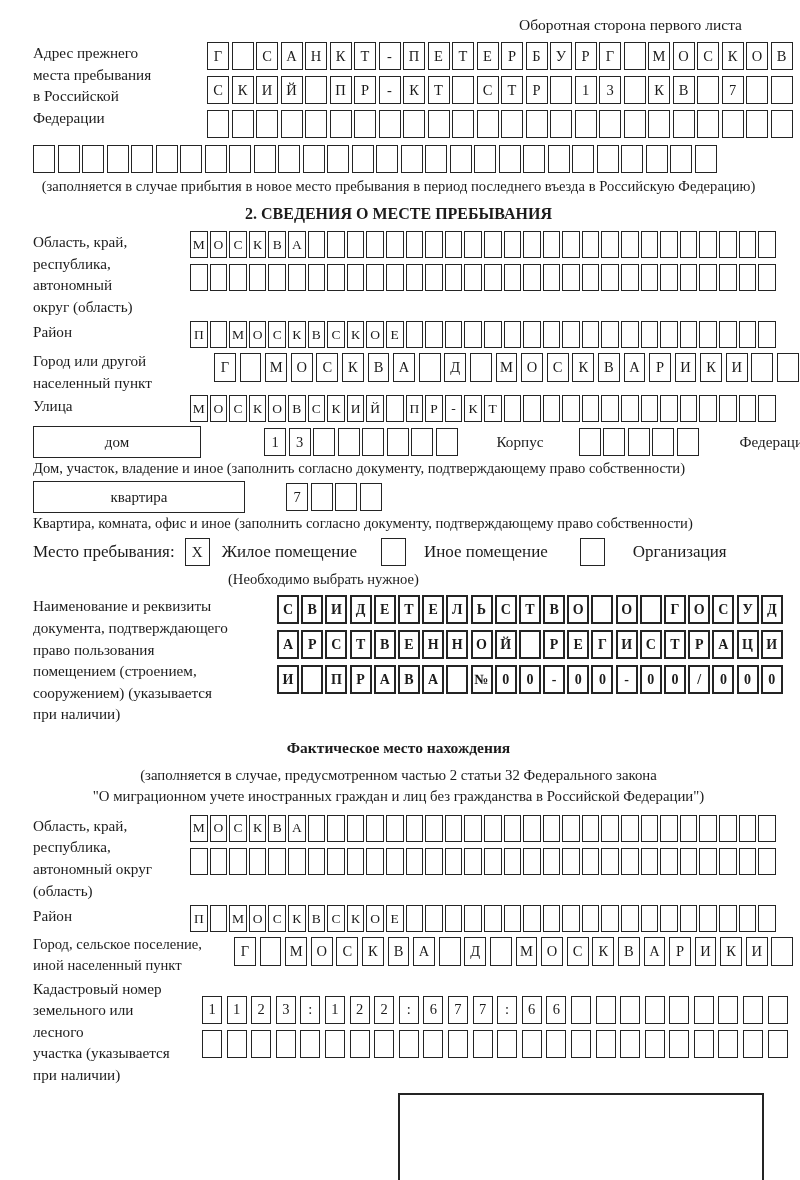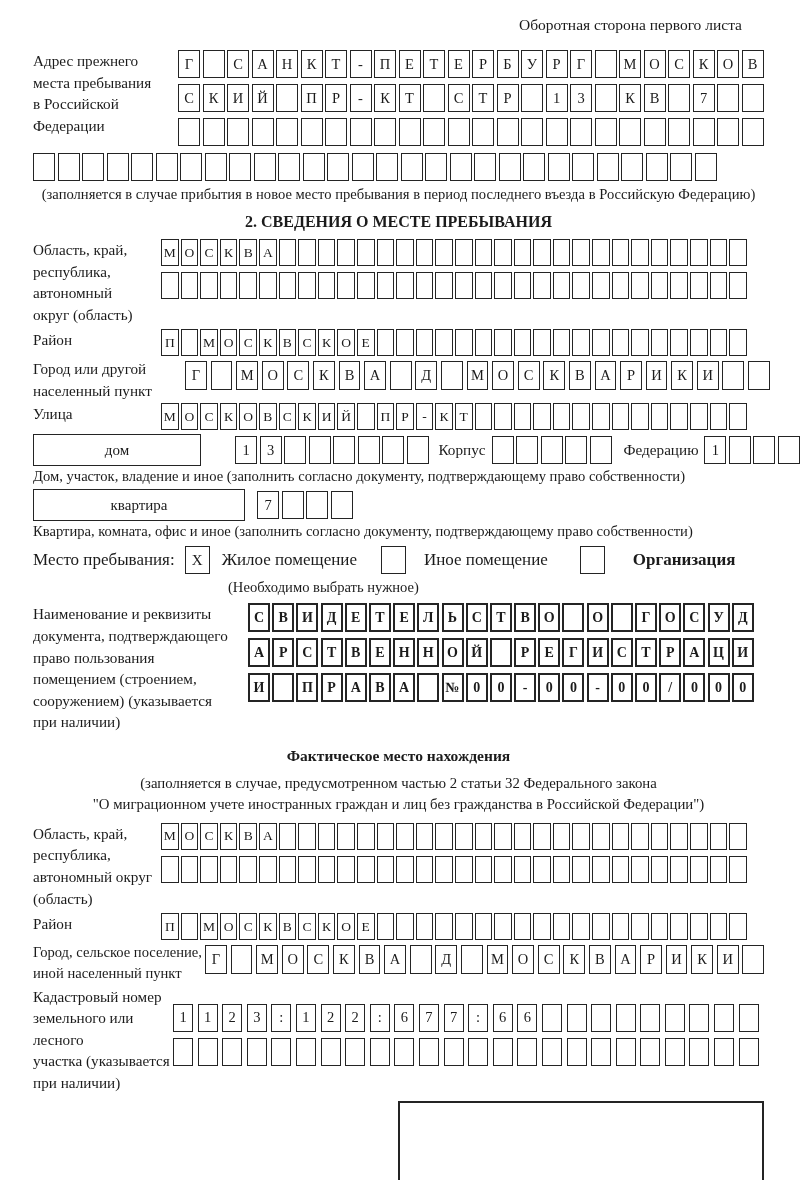--- a/index.html
+++ b/index.html
@@ -10,24 +10,24 @@
     color:#1b1b1b;
     position:relative;
     overflow:hidden;
   }
   .page { padding:16px 36px 0 33px; }
 
   .header-note {
     text-align:right;
     font-size:15.5px;
     padding-right:22px;
-    margin-bottom:16px;
-  }
-
-  .form-line { display:flex; align-items:flex-start; }
+    margin-bottom:8px;
+  }
+
+  .form-line { display:flex; align-items:flex-start;gap:29px; }
   .lbl {
     font-size:15.2px;
     line-height:1.42;
     white-space:pre-line;
     flex-shrink:0;
   }
   .lbl.w145 { width:145px; }
   .lbl.w128 { width:128px; }
   .lbl.w172 { width:172px; font-size:14.6px; }
   .lbl.w215 { width:215px; }
@@ -447,21 +447,21 @@
   </div>
   <div class="note left mt2">Квартира, комната, офис и иное (заполнить согласно документу, подтверждающему право собственности)</div>
 
   <div class="place-line">
     <span class="txt">Место пребывания:</span>
     <span class="chk" style="margin-left:10px;">X</span>
     <span class="txt" style="margin-left:12px;">Жилое помещение</span>
     <span class="chk" style="margin-left:24px;"></span>
     <span class="txt" style="margin-left:18px;">Иное помещение</span>
     <span class="chk" style="margin-left:32px;"></span>
-    <span class="txt" style="margin-left:28px;font-weight:bold;">Организация</span>
+    <span class="txt" style="margin-left:28px;">Организация</span>
   </div>
   <div class="note" style="text-align:left; padding-left:195px;">(Необходимо выбрать нужное)</div>
 
   <div class="form-line mt6">
     <div class="lbl w215">Наименование и реквизиты
 документа, подтверждающего
 право пользования
 помещением (строением,
 сооружением) (указывается
 при наличии)</div>

